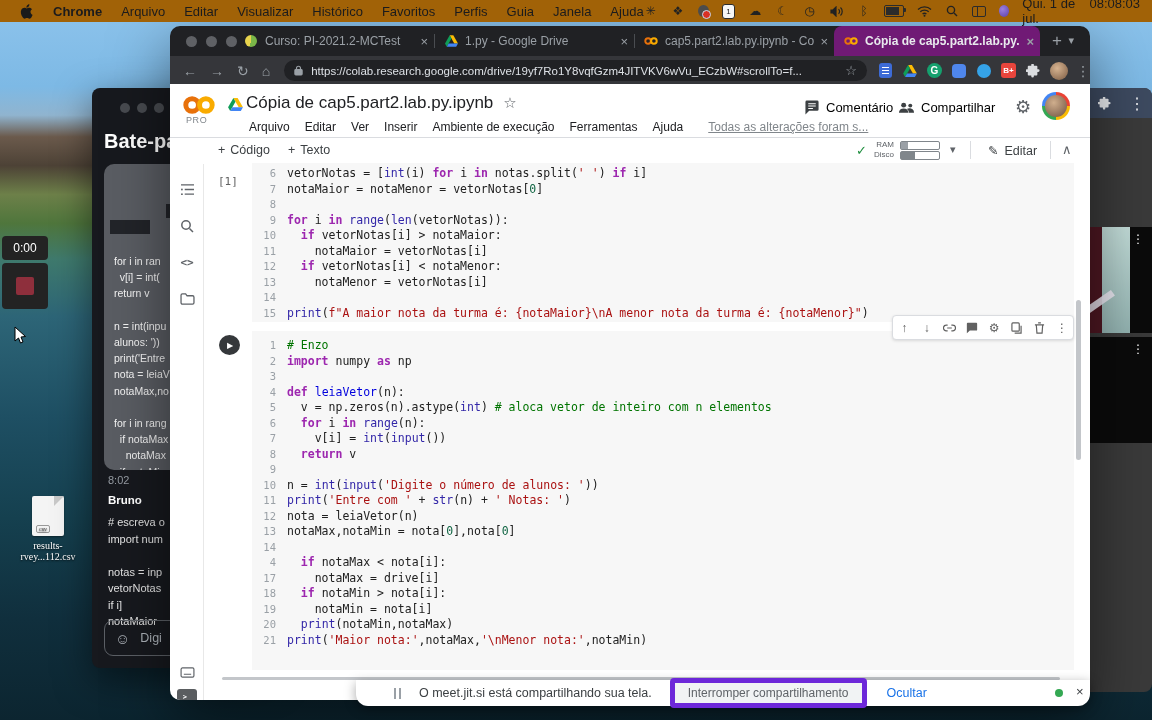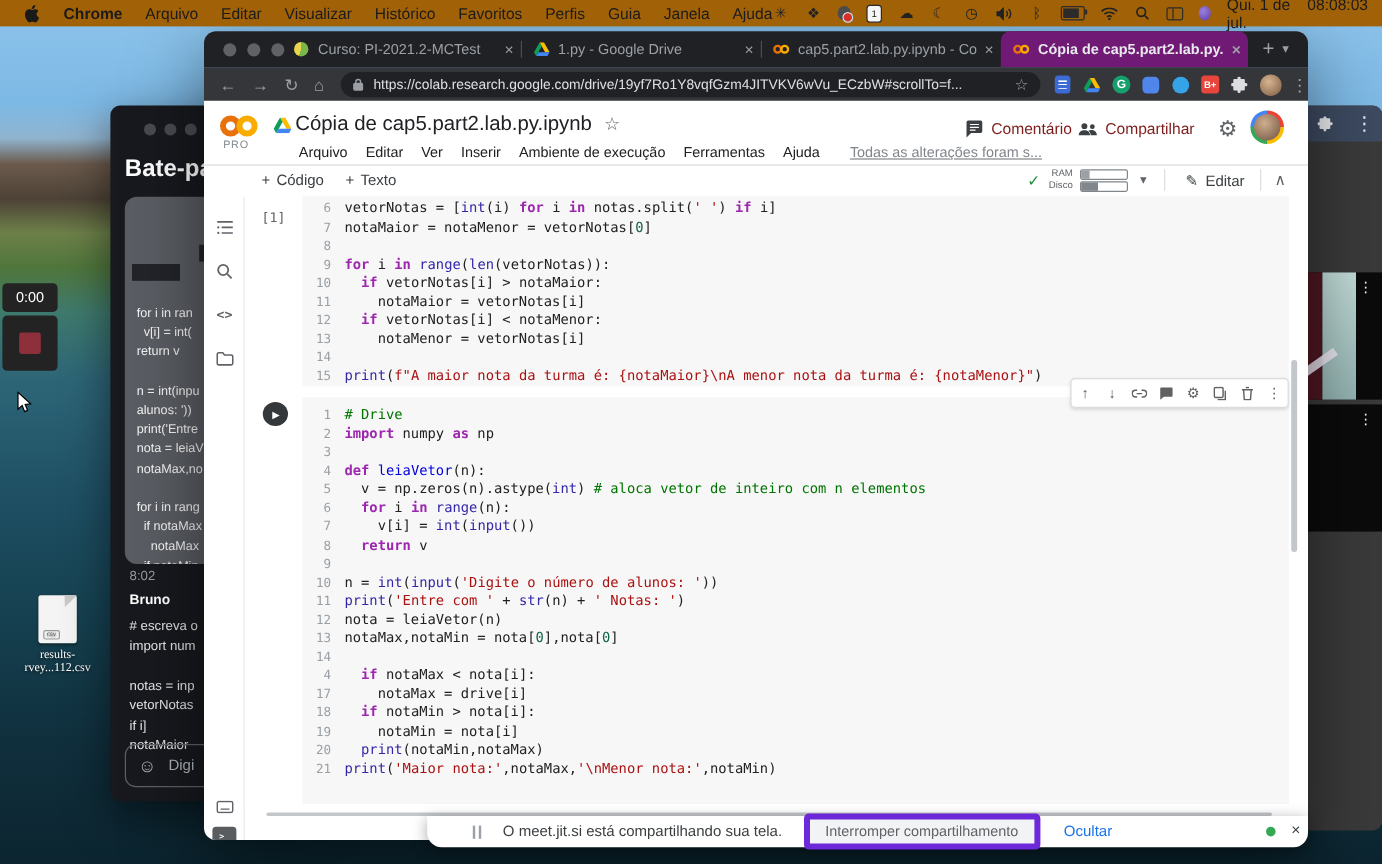--- a/index.html
+++ b/index.html
@@ -101,21 +101,21 @@
   .colab{position:absolute;left:0;top:58px;right:0;bottom:0;background:#fff;border-radius:0 0 10px 10px;overflow:hidden;color:#3c4043;}
   .co-logo{position:absolute;left:12px;top:10px;}
   .co-pro{position:absolute;left:16px;top:31px;font-size:9px;letter-spacing:.6px;color:#80868b;}
   .co-drive{position:absolute;left:58px;top:14px;}
   .co-titlerow{position:absolute;left:76px;top:9px;display:flex;align-items:center;gap:10px;}
   .co-title{font-size:17px;color:#202124;white-space:nowrap;}
   .co-star{font-size:15px;color:#5f6368;}
   .co-menus{position:absolute;left:76px;top:34px;display:flex;gap:9px;font-size:12px;color:#202124;align-items:center;}
   .co-menus span{padding:2px 3px;}
   .co-saved{color:#80868b;text-decoration:underline;margin-left:10px;white-space:nowrap;}
-  .co-hright{position:absolute;top:16px;display:flex;align-items:center;gap:6px;font-size:13px;color:#7f1d1d;}
+  .co-hright{position:absolute;top:16px;display:flex;align-items:center;gap:6px;font-size:13px;color:#000000;}
   .hr-comment{left:634px;}
   .hr-share{left:728px;}
   .co-gear{position:absolute;left:845px;top:12px;font-size:18px;color:#5f6368;}
   .co-avatar{position:absolute;left:872px;top:8px;width:28px;height:28px;border-radius:50%;
     background:conic-gradient(#ea4335 0 25%,#fbbc04 25% 50%,#34a853 50% 75%,#4285f4 75% 100%);display:flex;align-items:center;justify-content:center;}
   .co-avatar i{width:22px;height:22px;border-radius:50%;background:radial-gradient(circle at 40% 35%,#cfae8d,#6e5140);}
   .co-div{position:absolute;left:0;top:53px;right:0;height:1px;background:#dadce0;}
   .co-toolbar{position:absolute;left:0;top:54px;right:0;height:26px;font-size:12.5px;color:#3c4043;}
   .addbtn{position:absolute;top:5px;display:flex;gap:5px;align-items:center;color:#3c4043;}
   .add-code{left:48px;} .add-text{left:118px;}
@@ -495,21 +495,21 @@
             <div class="cl"><span class="ln">10</span><span class="t-p">  </span><span class="t-k">if</span><span class="t-p"> vetorNotas[i] &gt; notaMaior:</span></div>
             <div class="cl"><span class="ln">11</span><span class="t-p">    notaMaior = vetorNotas[i]</span></div>
             <div class="cl"><span class="ln">12</span><span class="t-p">  </span><span class="t-k">if</span><span class="t-p"> vetorNotas[i] &lt; notaMenor:</span></div>
             <div class="cl"><span class="ln">13</span><span class="t-p">    notaMenor = vetorNotas[i]</span></div>
             <div class="cl"><span class="ln">14</span></div>
             <div class="cl"><span class="ln">15</span><span class="t-b">print</span><span class="t-p">(</span><span class="t-s">f"A maior nota da turma é: {notaMaior}\nA menor nota da turma é: {notaMenor}"</span><span class="t-p">)</span></div>
           </div>
 
         <span class="runbtn">▶</span>
         <div class="cell-ed ed2">
-            <div class="cl"><span class="ln">1</span><span class="t-c"># Drive</span></div>
+            <div class="cl"><span class="ln">1</span><span class="t-c"># Enzo</span></div>
             <div class="cl"><span class="ln">2</span><span class="t-k">import</span><span class="t-p"> numpy </span><span class="t-k">as</span><span class="t-p"> np</span></div>
             <div class="cl"><span class="ln">3</span></div>
             <div class="cl"><span class="ln">4</span><span class="t-k">def</span><span class="t-p"> </span><span class="t-d">leiaVetor</span><span class="t-p">(n):</span></div>
             <div class="cl"><span class="ln">5</span><span class="t-p">  v = np.zeros(n).astype(</span><span class="t-b">int</span><span class="t-p">) </span><span class="t-c"># aloca vetor de inteiro com n elementos</span></div>
             <div class="cl"><span class="ln">6</span><span class="t-p">  </span><span class="t-k">for</span><span class="t-p"> i </span><span class="t-k">in</span><span class="t-p"> </span><span class="t-b">range</span><span class="t-p">(n):</span></div>
             <div class="cl"><span class="ln">7</span><span class="t-p">    v[i] = </span><span class="t-b">int</span><span class="t-p">(</span><span class="t-b">input</span><span class="t-p">())</span></div>
             <div class="cl"><span class="ln">8</span><span class="t-p">  </span><span class="t-k">return</span><span class="t-p"> v</span></div>
             <div class="cl"><span class="ln">9</span></div>
             <div class="cl"><span class="ln">10</span><span class="t-p">n = </span><span class="t-b">int</span><span class="t-p">(</span><span class="t-b">input</span><span class="t-p">(</span><span class="t-s">'Digite o número de alunos: '</span><span class="t-p">))</span></div>
             <div class="cl"><span class="ln">11</span><span class="t-b">print</span><span class="t-p">(</span><span class="t-s">'Entre com '</span><span class="t-p"> + </span><span class="t-b">str</span><span class="t-p">(n) + </span><span class="t-s">' Notas: '</span><span class="t-p">)</span></div>

